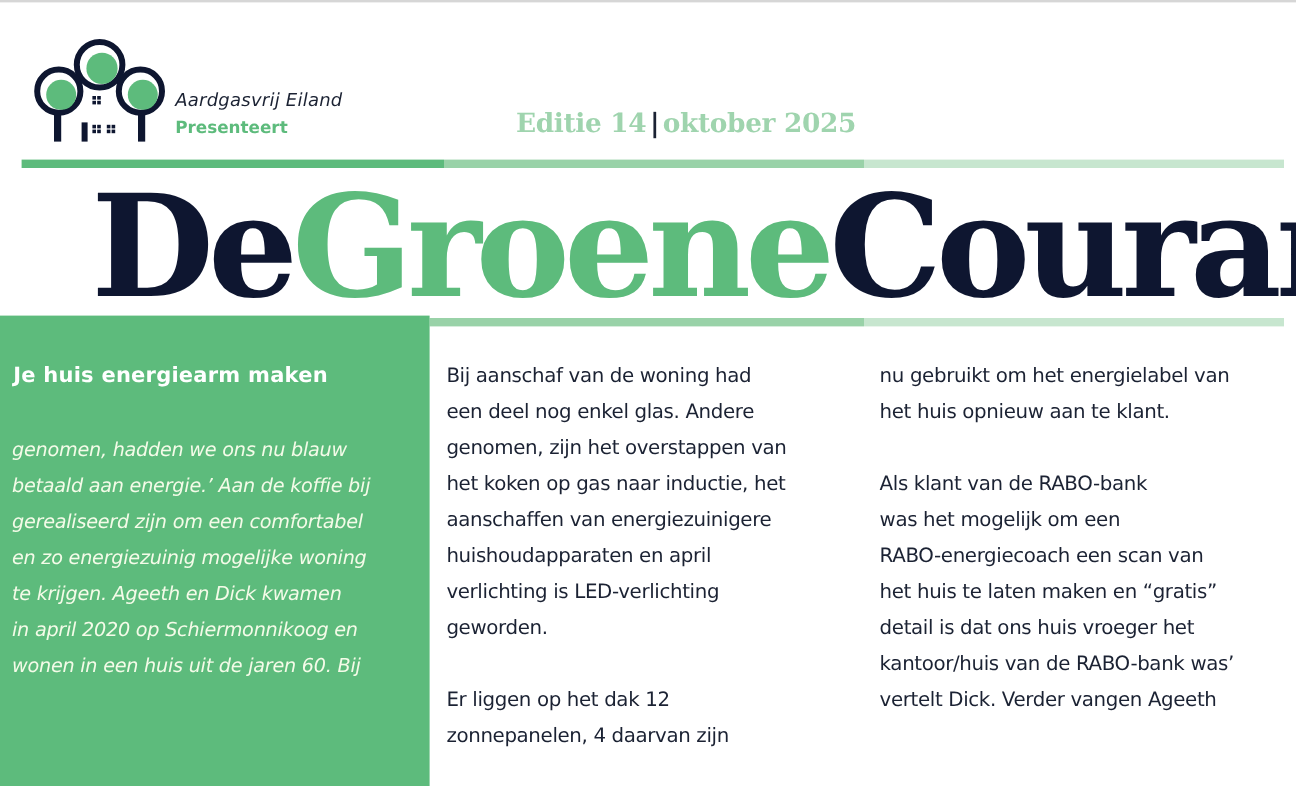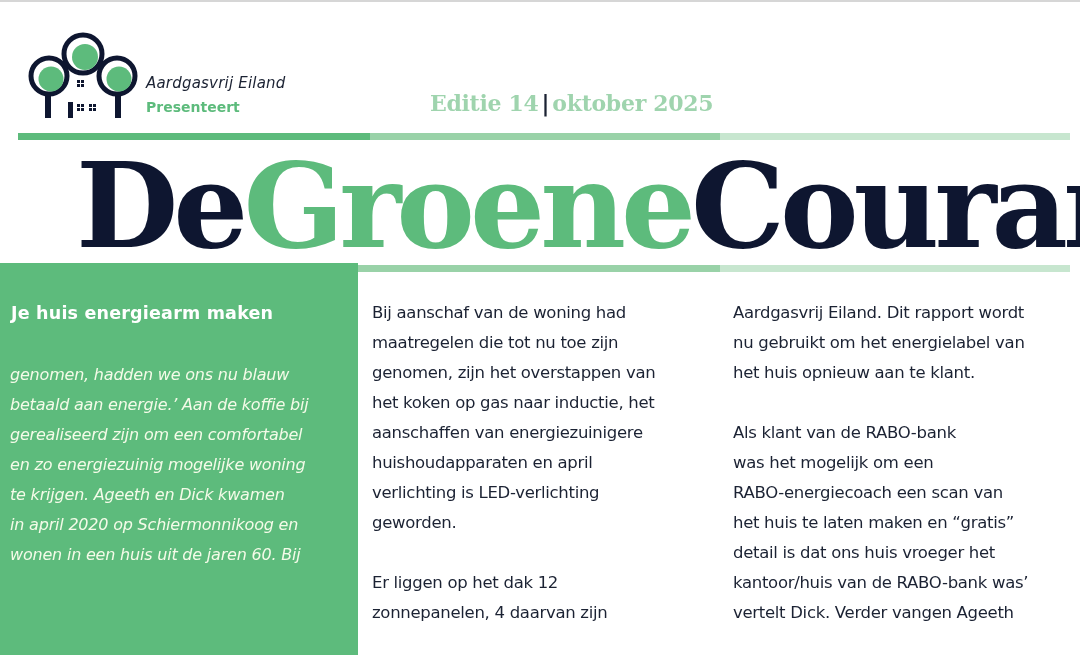--- a/index.html
+++ b/index.html
@@ -131,38 +131,37 @@
     <span class="line">en zo energiezuinig mogelijke woning</span>
     <span class="line">te krijgen. Ageeth en Dick kwamen</span>
     <span class="line">in april 2020 op Schiermonnikoog en</span>
     <span class="line">wonen in een huis uit de jaren 60. Bij</span>
   </div>
 </div>
 
 <div class="col col-mid">
   <div>
     <span class="line">Bij aanschaf van de woning had</span>
-    <span class="line">maatregelen die tot nu toe zijn</span>
+    <span class="line">een deel nog enkel glas. Andere</span>
     <span class="line">genomen, zijn het overstappen van</span>
     <span class="line">het koken op gas naar inductie, het</span>
     <span class="line">aanschaffen van energiezuinigere</span>
     <span class="line">huishoudapparaten en april</span>
     <span class="line">verlichting is LED-verlichting</span>
     <span class="line">geworden.</span>
   </div>
   <div class="para-gap"></div>
   <div>
     <span class="line">Er liggen op het dak 12</span>
     <span class="line">zonnepanelen, 4 daarvan zijn</span>
   </div>
 </div>
 
 <div class="col col-right">
   <div>
-    <span class="line">Aardgasvrij Eiland. Dit rapport wordt</span>
     <span class="line">nu gebruikt om het energielabel van</span>
     <span class="line">het huis opnieuw aan te klant.</span>
   </div>
   <div class="para-gap"></div>
   <div>
     <span class="line">Als klant van de RABO-bank</span>
     <span class="line">was het mogelijk om een</span>
     <span class="line">RABO-energiecoach een scan van</span>
     <span class="line">het huis te laten maken en “gratis”</span>
     <span class="line">detail is dat ons huis vroeger het</span>

